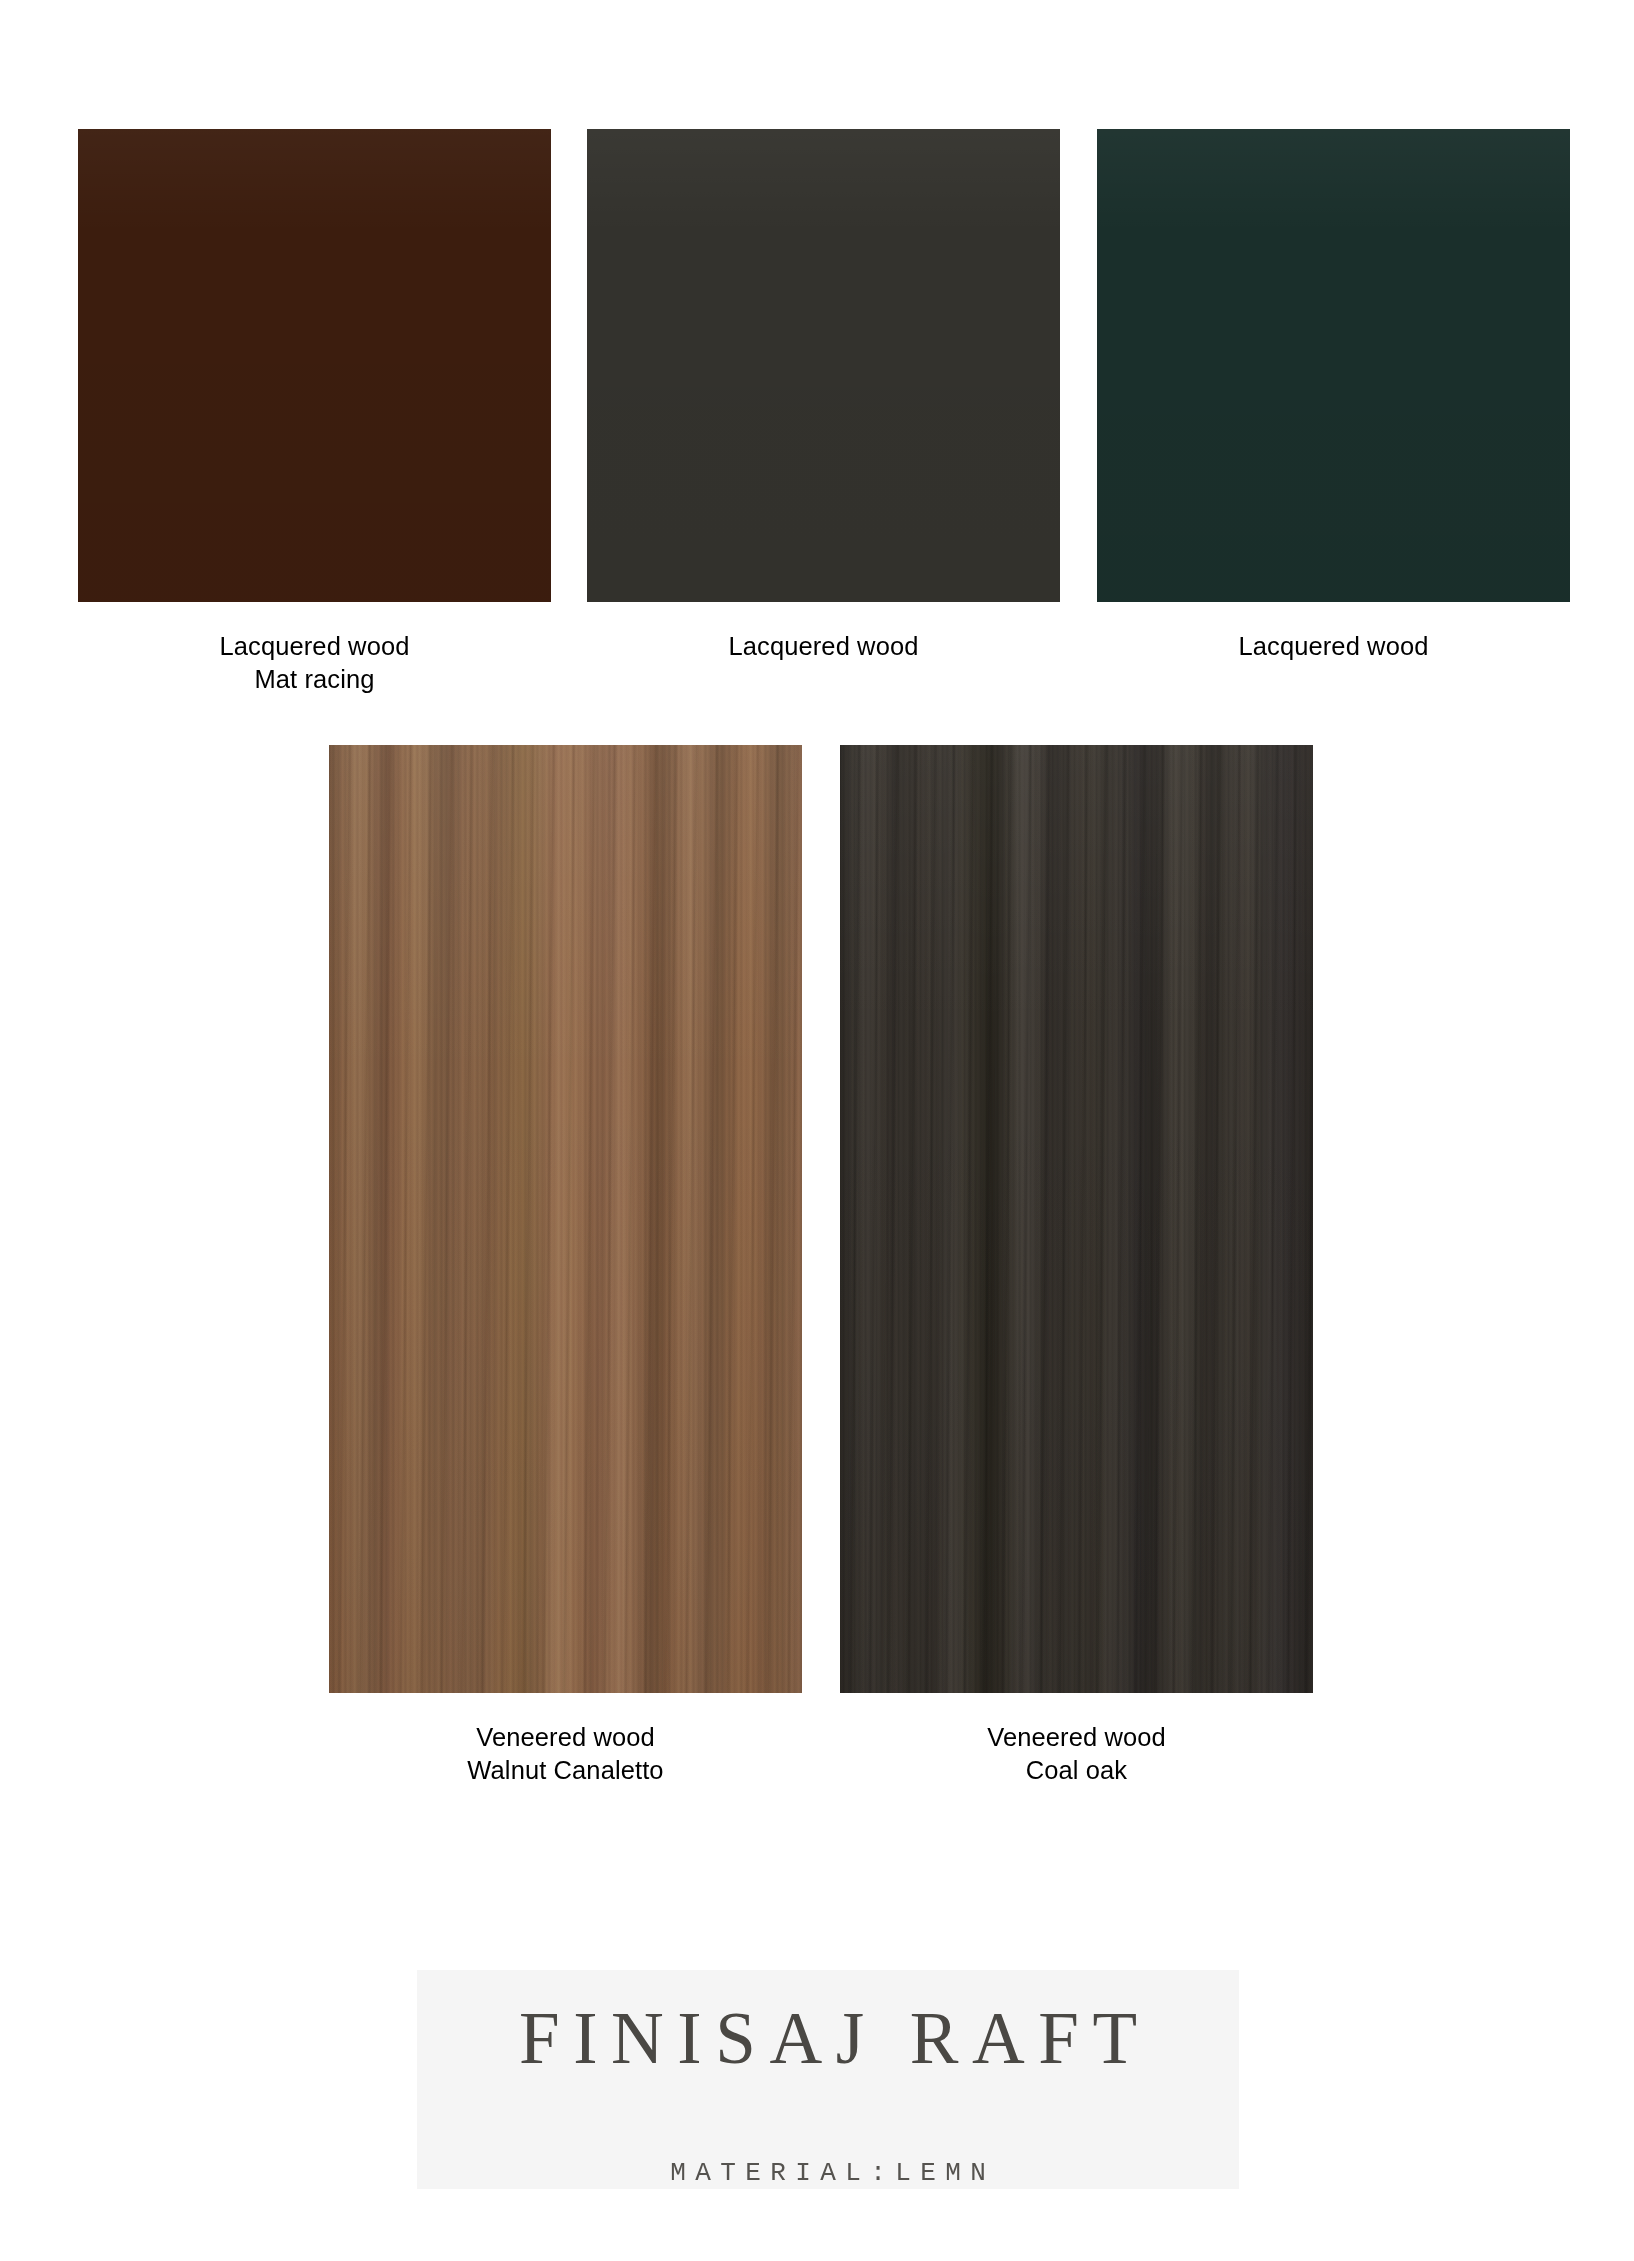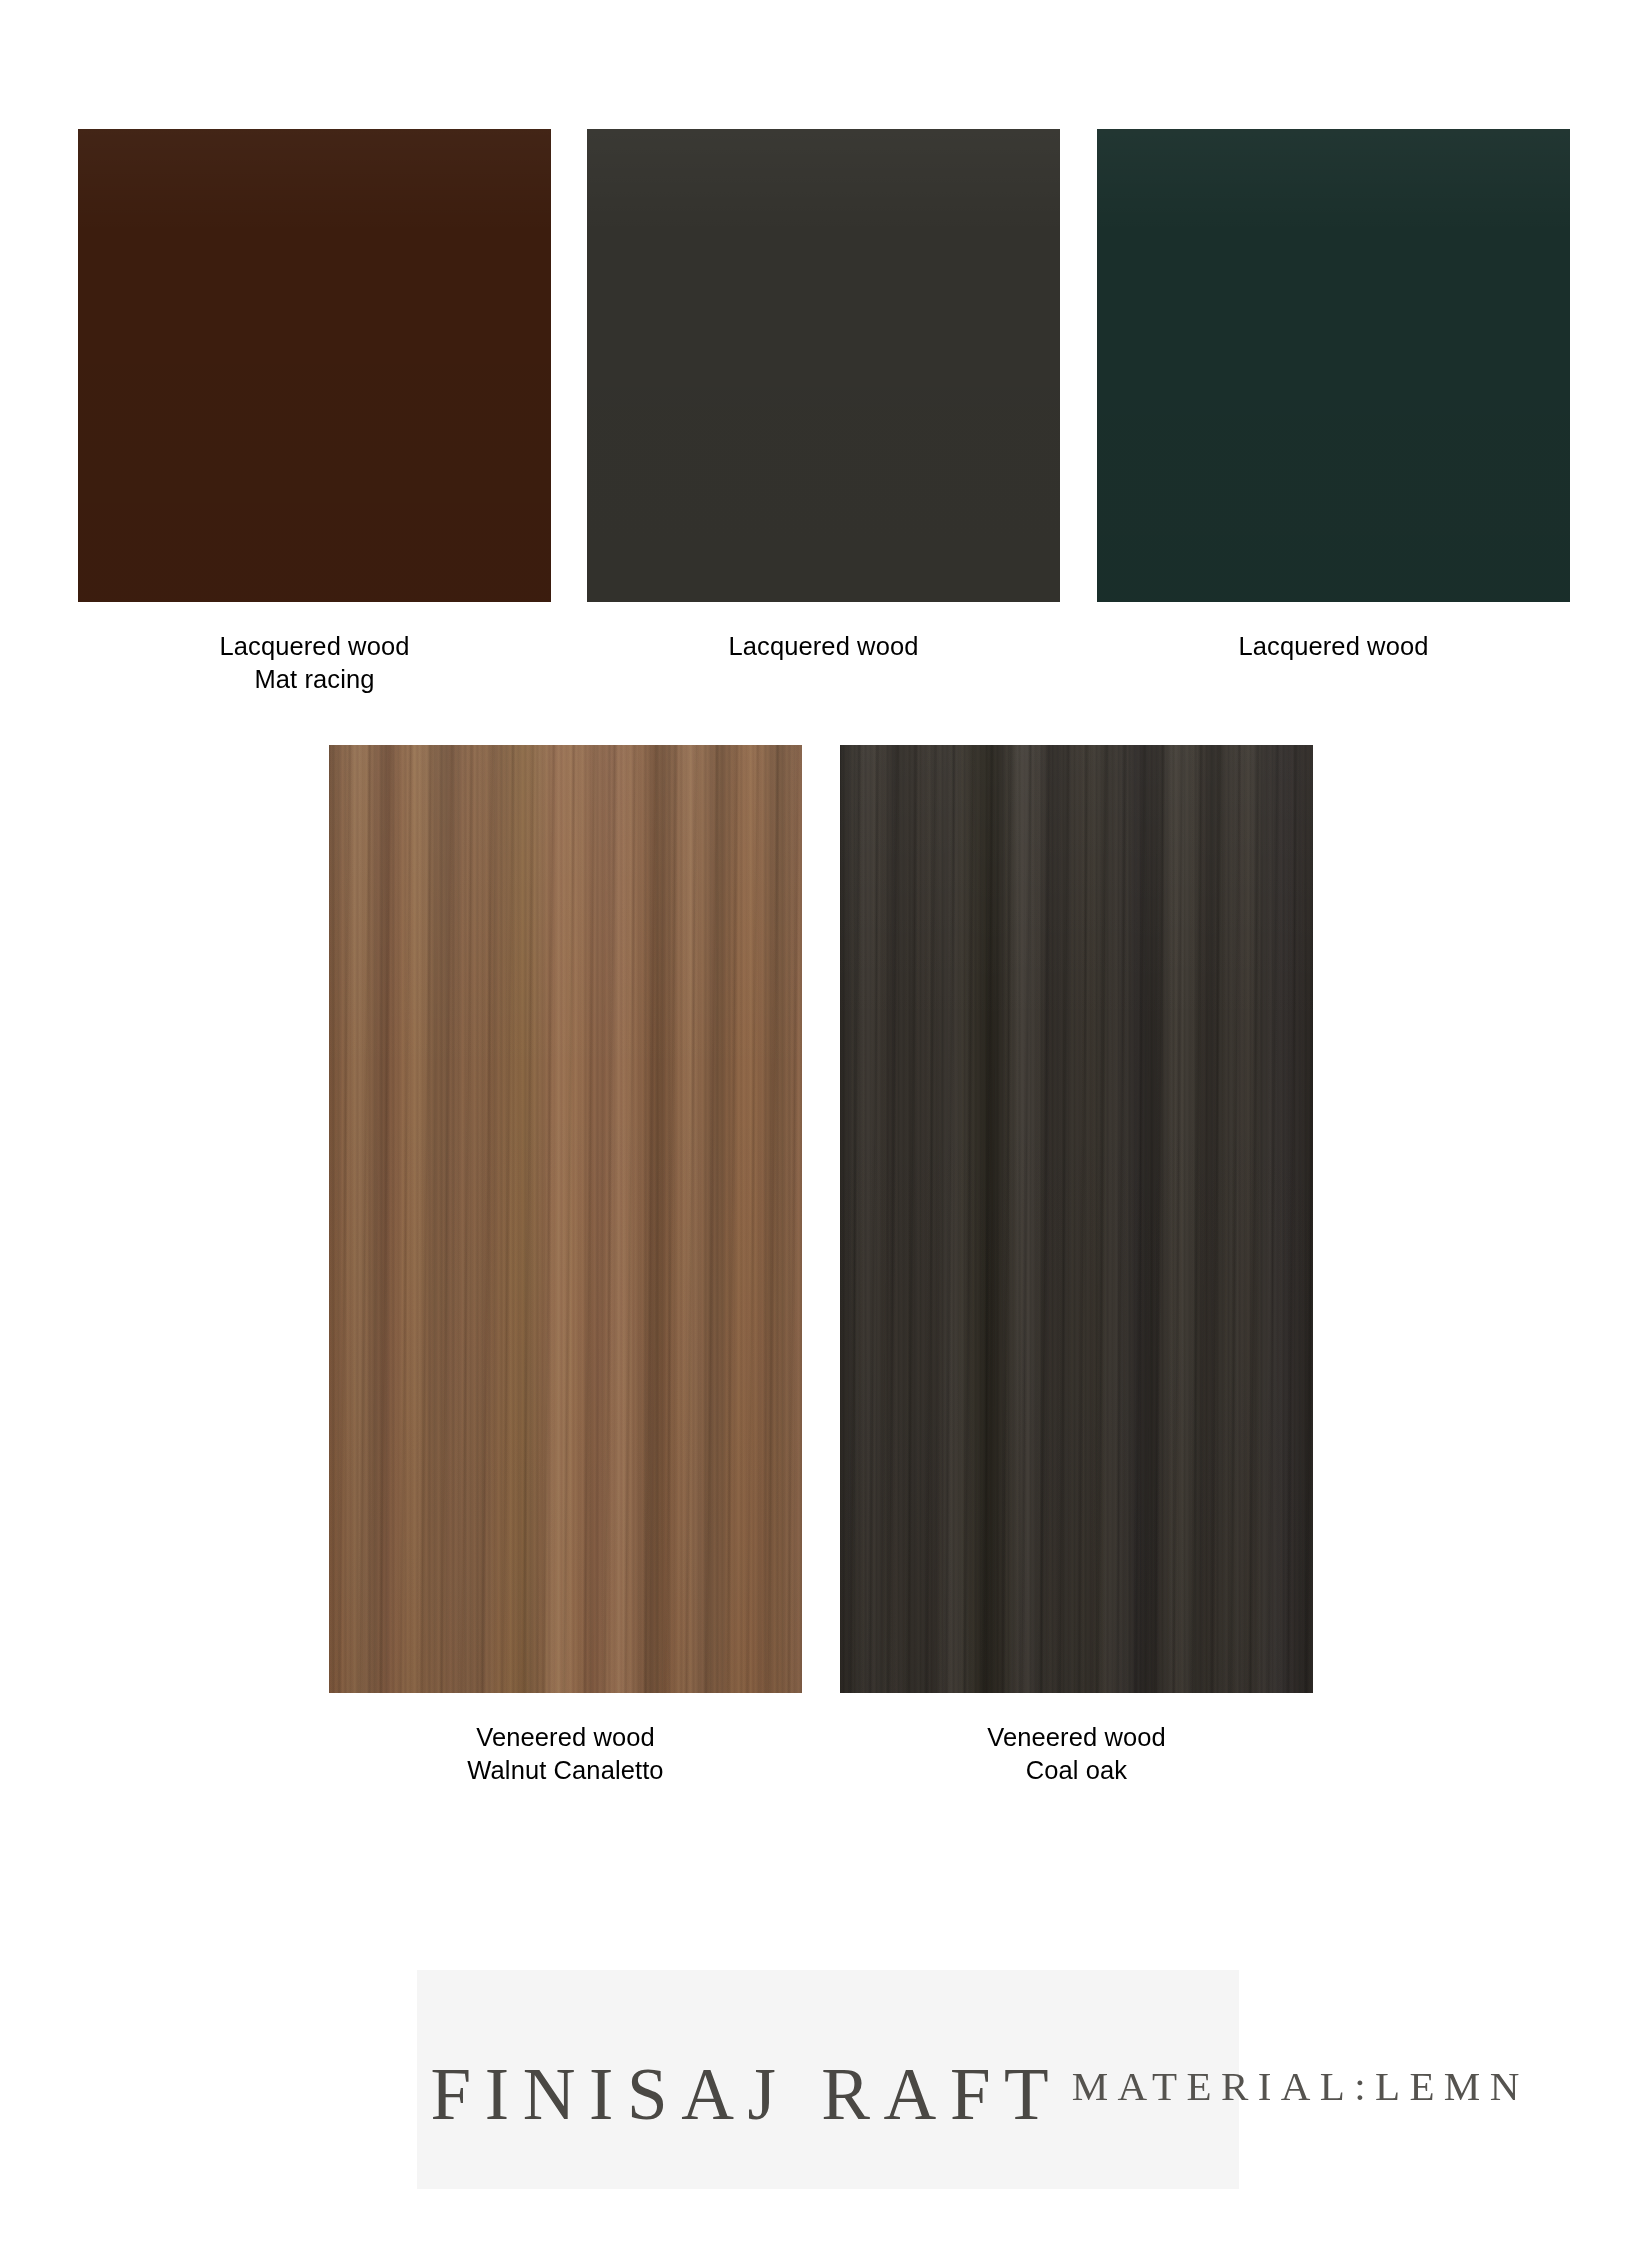--- a/index.html
+++ b/index.html
@@ -167,39 +167,41 @@
     position: absolute;
     left: 417px;
     top: 1970px;
     width: 822px;
     height: 219px;
     background-color: #f5f5f5;
     background-image:
       radial-gradient(rgba(120,120,120,0.28) 0.6px, rgba(0,0,0,0) 0.7px);
     background-size: 6px 6px;
     display: flex;
+    flex-direction: column;
     align-items: center;
     justify-content: flex-start;
+    gap: 48px;
   }
   #brand-title {
     font-family: "Liberation Serif", "DejaVu Serif", serif;
     font-size: 73px;
     letter-spacing: 13.6px;
     color: #4a4844;
     margin-top: 31px;
     text-indent: 13.6px;
     white-space: nowrap;
     line-height: 1.05;
   }
   #brand-subtitle {
-    font-family: Liberation Serif, serif;
-    font-size: 41px;
+    font-family: Liberation Mono, monospace;
+    font-size: 26px;
     letter-spacing: 9.4px;
     color: #55534f;
-    margin-top: 13px;
+    margin-top: 32px;
     text-indent: 9.4px;
     white-space: nowrap;
   }
 </style>
 </head>
 <body>
 
 <div class="board">
 
   <div class="swatch-card row-top" id="card-mat-bronze">

